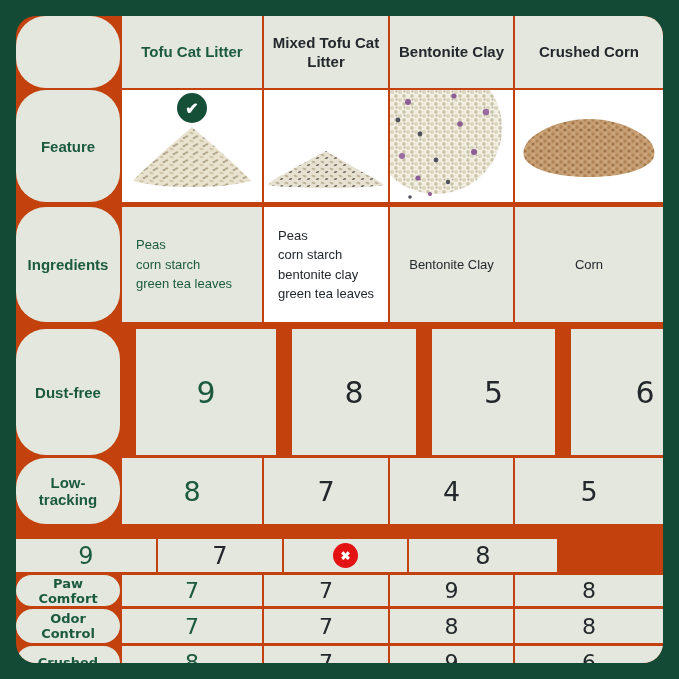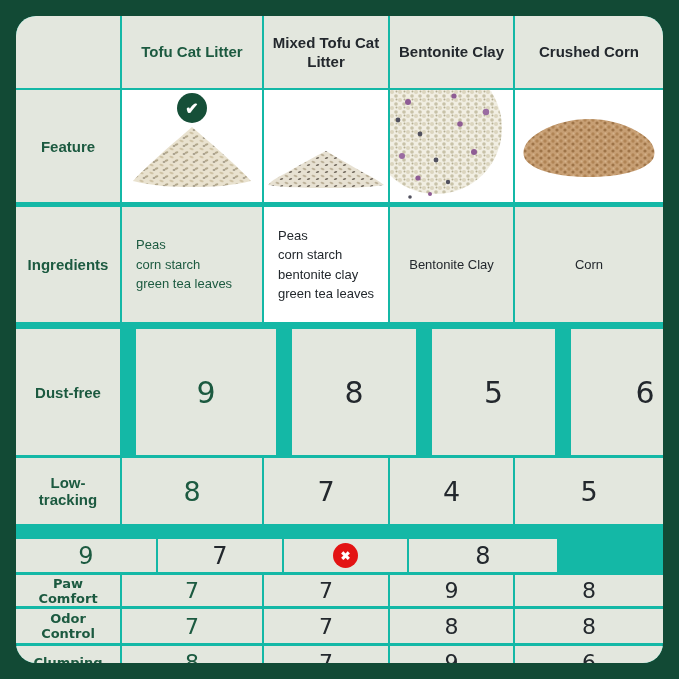--- a/index.html
+++ b/index.html
@@ -1,24 +1,24 @@
 <!DOCTYPE html>
 <html><head>
 <meta charset="utf-8">
 <style>
   html,body{margin:0;padding:0;}
   .page{width:679px;height:679px;background:#124A35;position:relative;
         font-family:"Liberation Sans",sans-serif;overflow:hidden;}
   .card{position:absolute;left:16px;top:16px;width:647px;height:647px;
-        background:#14b8a6;border-radius:20px;overflow:hidden;}
+        background:#c2410c;border-radius:20px;overflow:hidden;}
   .row{display:flex;gap:2px;margin-bottom:2px;align-items:stretch;}
   .cell{background:#E3E7DE;display:flex;align-items:center;justify-content:center;
         text-align:center;box-sizing:border-box;}
   .cell.white{background:#FFFFFF;}
-  .c0{width:104px;flex:0 0 104px;}
+  .c0{width:104px;flex:0 0 104px;border-radius:30px;}
   .c1{width:140px;flex:0 0 140px;}
   .c2{width:124px;flex:0 0 124px;}
   .c3{width:123px;flex:0 0 123px;}
   .c4{width:148px;flex:0 0 148px;}
   .r-header{height:72px;}
   .r-feature{height:112px;margin-bottom:5px;}
   .r-ingredients{height:115px;margin-bottom:7px;}
   .r-dust{height:126px;margin-bottom:3px;gap:16px;}
   .r-low{height:66px;margin-bottom:15px;}
   .r-flush{height:33px;margin-bottom:3px;}
@@ -192,21 +192,21 @@
 
     <div class="row r-odor">
       <div class="cell c0 label-heavy">Odor Control</div>
       <div class="cell c1 num green">7</div>
       <div class="cell c2 num">7</div>
       <div class="cell c3 num">8</div>
       <div class="cell c4 num">8</div>
     </div>
 
     <div class="row r-clump">
-      <div class="cell c0 label-heavy">Clumping</div>
+      <div class="cell c0 label-heavy">Crushed</div>
       <div class="cell c1 num green">8</div>
       <div class="cell c2 num">7</div>
       <div class="cell c3 num">9</div>
       <div class="cell c4 num">6</div>
     </div>
 
   </div>
 </div>
 
 </body></html>

